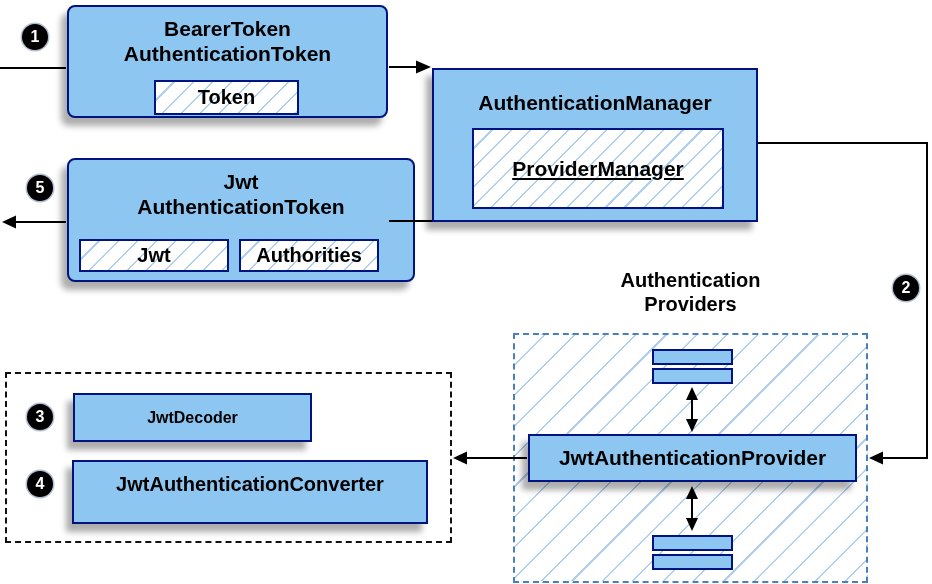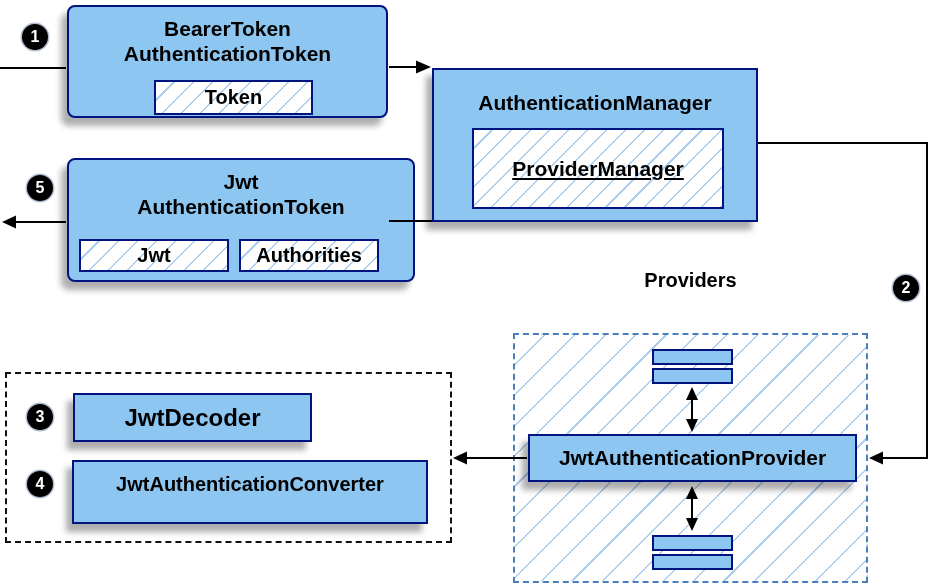--- a/index.html
+++ b/index.html
@@ -43,35 +43,35 @@
   }
   .group-title{
     position:absolute;text-align:center;font-size:20px;line-height:24px;z-index:2;
   }
   #connectors{position:absolute;left:0;top:0;z-index:10;pointer-events:none;}
   #connectors line,#connectors polyline{stroke:var(--connector);stroke-width:2;fill:none;}
   #connectors polygon{fill:var(--connector);stroke:none;}
 
   
   #bearer-box{left:67px;top:5px;width:321px;height:113px;padding-top:9px;}
-  #bearer-field{left:85px;top:73px;width:159px;height:35px;line-height:31px;}
+  #bearer-field{left:85px;top:73px;width:145px;height:35px;line-height:31px;}
   #authmgr-box{left:432px;top:68px;width:326px;height:154px;padding-top:20px;}
   #authmgr-field{left:38px;top:58px;width:252px;height:81px;line-height:77px;font-size:21px;text-decoration:underline;}
   #jwttoken-box{left:67px;top:158px;width:348px;height:124px;padding-top:9px;}
   #jwt-field{left:10px;top:79px;width:150px;height:33px;line-height:29px;}
   #authorities-field{left:170px;top:79px;width:140px;height:33px;line-height:29px;}
   #providers-title{left:513px;top:268px;width:355px;}
   #providers-group{left:513px;top:333px;width:355px;height:250px;}
   #provider-node{left:528px;top:434px;width:329px;height:48px;line-height:44px;font-size:21px;}
   #mini-1{left:652px;top:349px;}
   #mini-2{left:652px;top:368px;}
   #mini-3{left:652px;top:535px;}
   #mini-4{left:652px;top:554px;}
   #decoder-group{left:5px;top:372px;width:447px;height:171px;}
-  #decoder-node{left:73px;top:393px;width:239px;height:49px;line-height:45px;font-size:24px;}
+  #decoder-node{left:73px;top:393px;width:239px;height:49px;line-height:45px;font-size:16px;}
   #converter-node{left:72px;top:460px;width:356px;height:64px;line-height:44px;font-size:20px;}
   #badge-1{left:22px;top:24px;}
   #badge-5{left:27px;top:175px;}
   #badge-2{left:893px;top:275px;}
   #badge-3{left:27px;top:404px;}
   #badge-4{left:27px;top:471px;}
 </style>
 </head>
 <body>
 
@@ -89,20 +89,21 @@
   </div>
 
   <div class="node rounded plain-node" id="jwttoken-box">
     <div class="title">Jwt</div>
     <div class="title">AuthenticationToken</div>
     <div class="field" id="jwt-field">Jwt</div>
     <div class="field" id="authorities-field">Authorities</div>
   </div>
 
   <div class="group-title" id="providers-title">
+    <div>Authentication</div>
     <div>Providers</div>
   </div>
   <div class="group-dashed-blue" id="providers-group"></div>
   <div class="mini-rect" id="mini-1"></div>
   <div class="mini-rect" id="mini-2"></div>
   <div class="node plain-node" id="provider-node">JwtAuthenticationProvider</div>
   <div class="mini-rect" id="mini-3"></div>
   <div class="mini-rect" id="mini-4"></div>
 
   <div class="group-dashed-black" id="decoder-group"></div>

